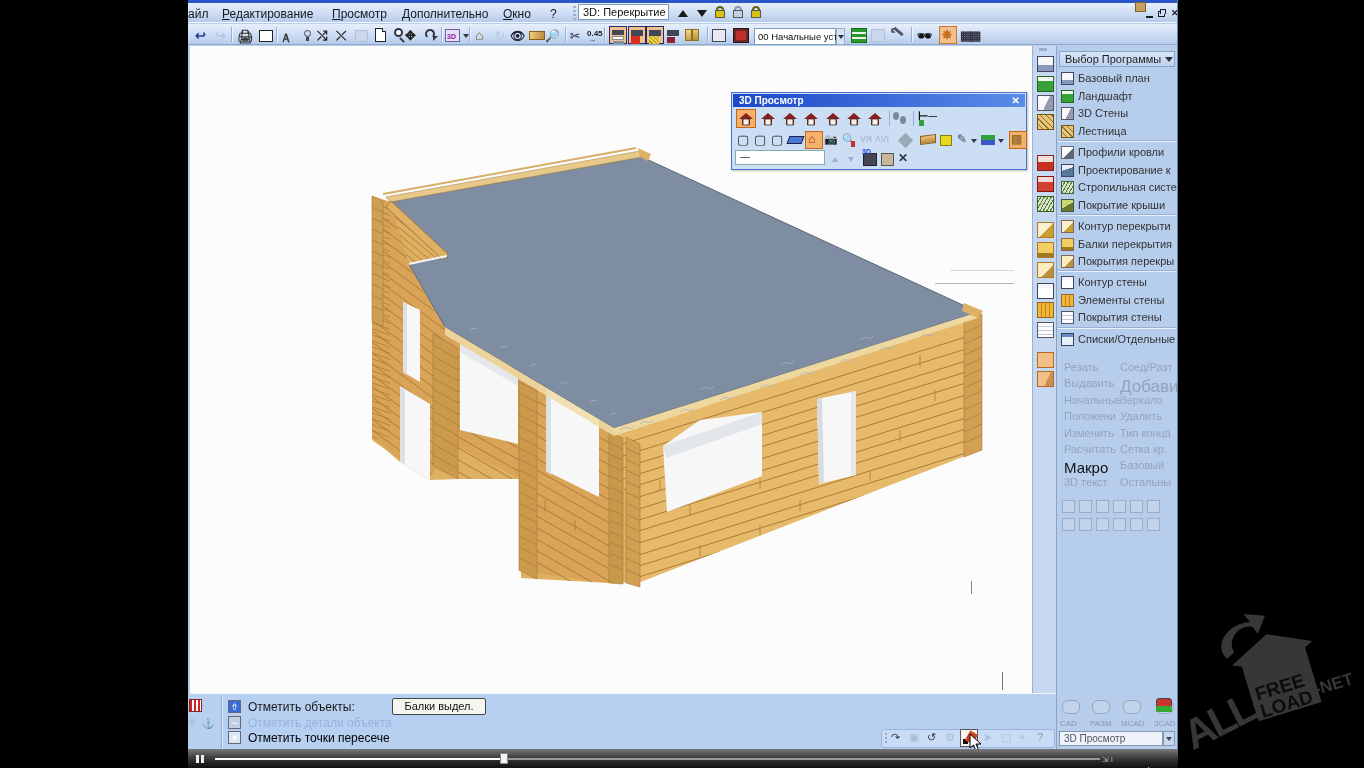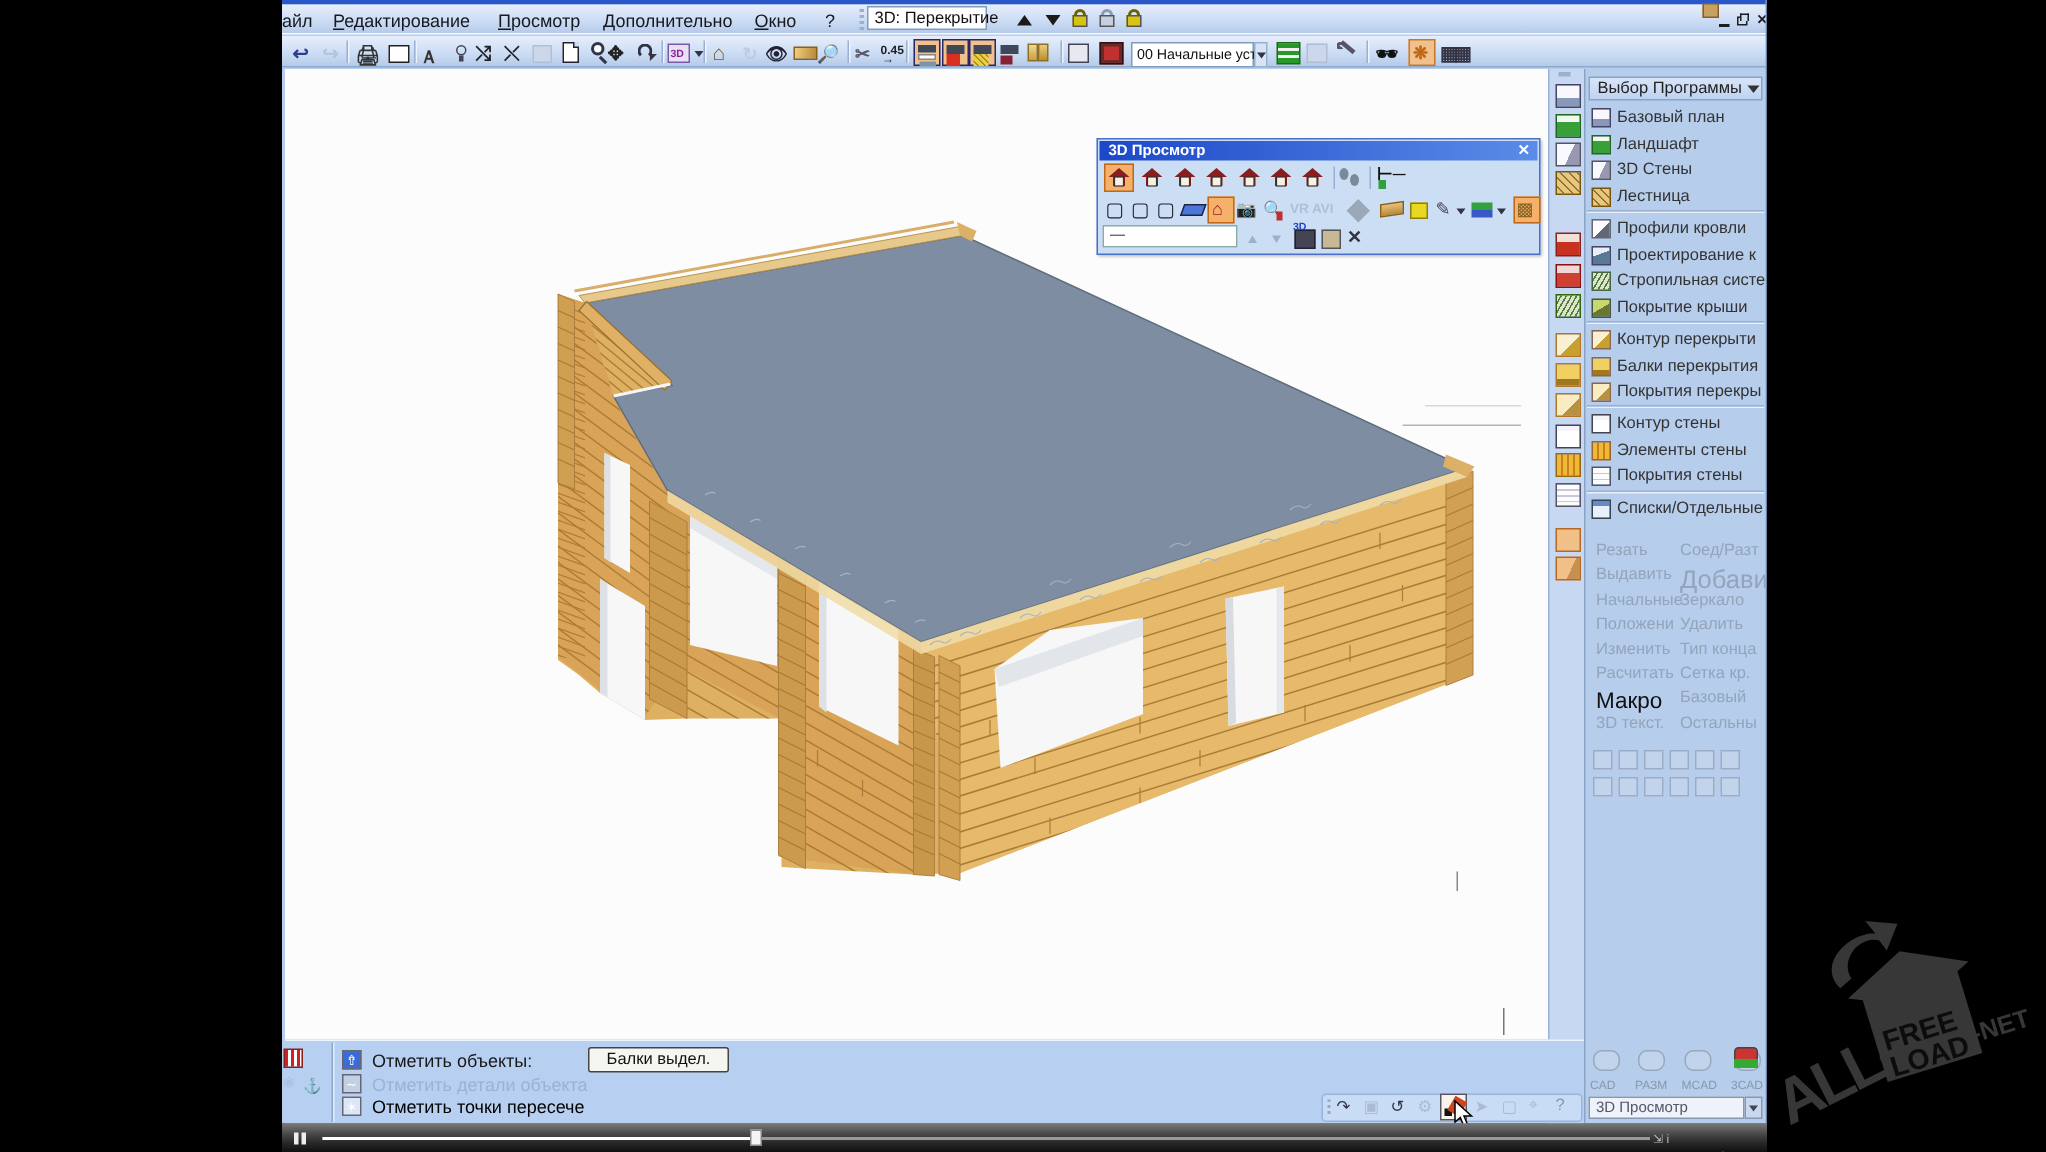--- a/index.html
+++ b/index.html
@@ -13,21 +13,21 @@
 <div id="app">
 <div class="abs" style="left:0;top:0;width:990px;height:3px;background:#2a57c8"></div>
 <div class="abs mrow" style="left:0;top:3px;width:990px;height:20px;border-bottom:1px solid #f5f9ff"></div>
 <div class="abs txt" style="left:0px;top:7px;font-size:12px;color:#16191f">айл</div>
 <div class="abs txt" style="left:34px;top:7px;font-size:12px;color:#16191f"><span style="text-decoration:underline">Р</span>едактирование</div>
 <div class="abs txt" style="left:144px;top:7px;font-size:12px;color:#16191f"><span style="text-decoration:underline">П</span>росмотр</div>
 <div class="abs txt" style="left:214px;top:7px;font-size:12px;color:#16191f"><span style="text-decoration:underline">Д</span>ополнительно</div>
 <div class="abs txt" style="left:315px;top:7px;font-size:12px;color:#16191f"><span style="text-decoration:underline">О</span>кно</div>
 <div class="abs txt" style="left:362px;top:7px;font-size:12px;color:#16191f">?</div>
 <div class="abs" style="left:385px;top:6px;width:3px;height:14px;background:repeating-linear-gradient(#9ab0d0,#9ab0d0 2px,transparent 2px,transparent 4px)"></div>
-<div class="abs txt" style="left:390px;top:4px;width:80px;height:16px;background:#fff;border:1px solid #7f9db9;font-size:11px;color:#111;padding:1px 0 0 4px">3D: Перекрытие</div>
+<div class="abs txt" style="left:390px;top:4px;width:91px;height:16px;background:#fff;border:1px solid #7f9db9;font-size:11px;color:#111;padding:1px 0 0 4px">3D: Перекрытие</div>
 <div class="abs" style="left:490px;top:10px;width:0;height:0;border-left:5px solid transparent;border-right:5px solid transparent;border-bottom:7px solid #1a1a1a"></div>
 <div class="abs" style="left:509px;top:10px;width:0;height:0;border-left:5px solid transparent;border-right:5px solid transparent;border-top:7px solid #1a1a1a"></div>
 <div class="abs" style="left:528px;top:6px;width:8px;height:6px;border:2px solid #6a6200;border-bottom:none;border-radius:4px 4px 0 0"></div>
 <div class="abs" style="left:527px;top:10px;width:10px;height:8px;background:#d8c410;border:1px solid #555"></div>
 <div class="abs" style="left:546px;top:6px;width:8px;height:6px;border:2px solid #8a9ab0;border-bottom:none;border-radius:4px 4px 0 0"></div>
 <div class="abs" style="left:545px;top:10px;width:10px;height:8px;background:#c4d0e0;border:1px solid #555"></div>
 <div class="abs" style="left:564px;top:6px;width:8px;height:6px;border:2px solid #6a6200;border-bottom:none;border-radius:4px 4px 0 0"></div>
 <div class="abs" style="left:563px;top:10px;width:10px;height:8px;background:#d8c410;border:1px solid #555"></div>
 <div class="abs" style="left:947px;top:2px;width:11px;height:10px;background:#c8a060;border:1px solid #806030"></div>
 <div class="abs" style="left:958px;top:16px;width:7px;height:2px;background:#1a1d24"></div>

